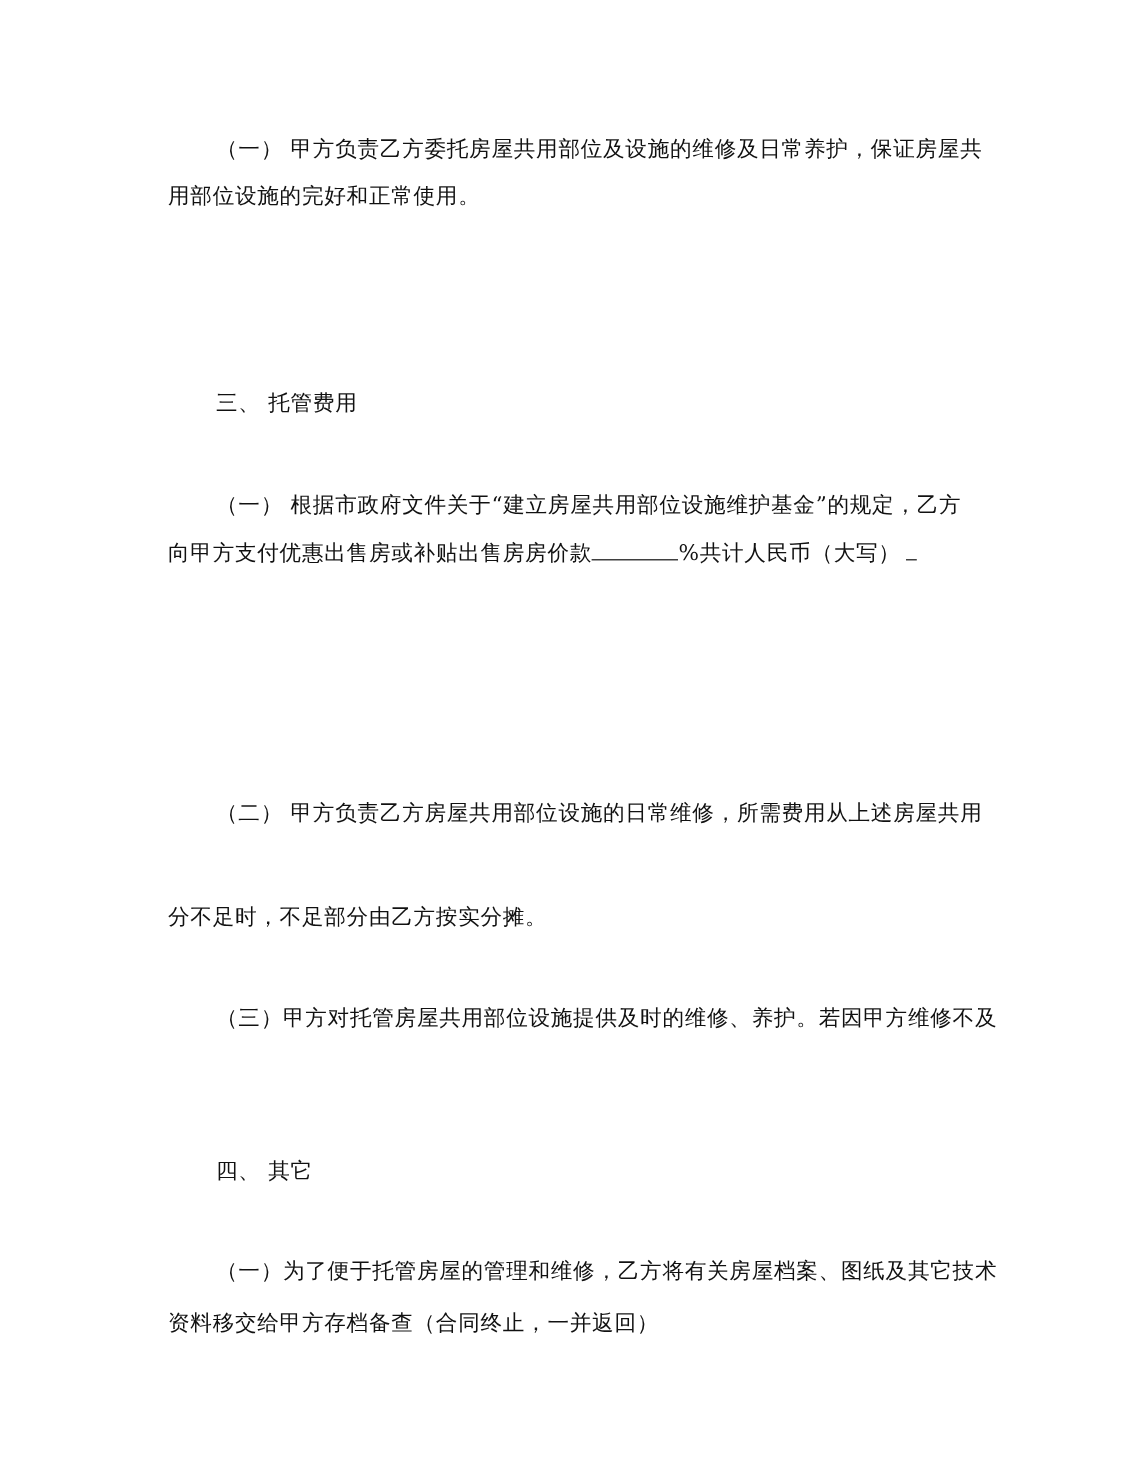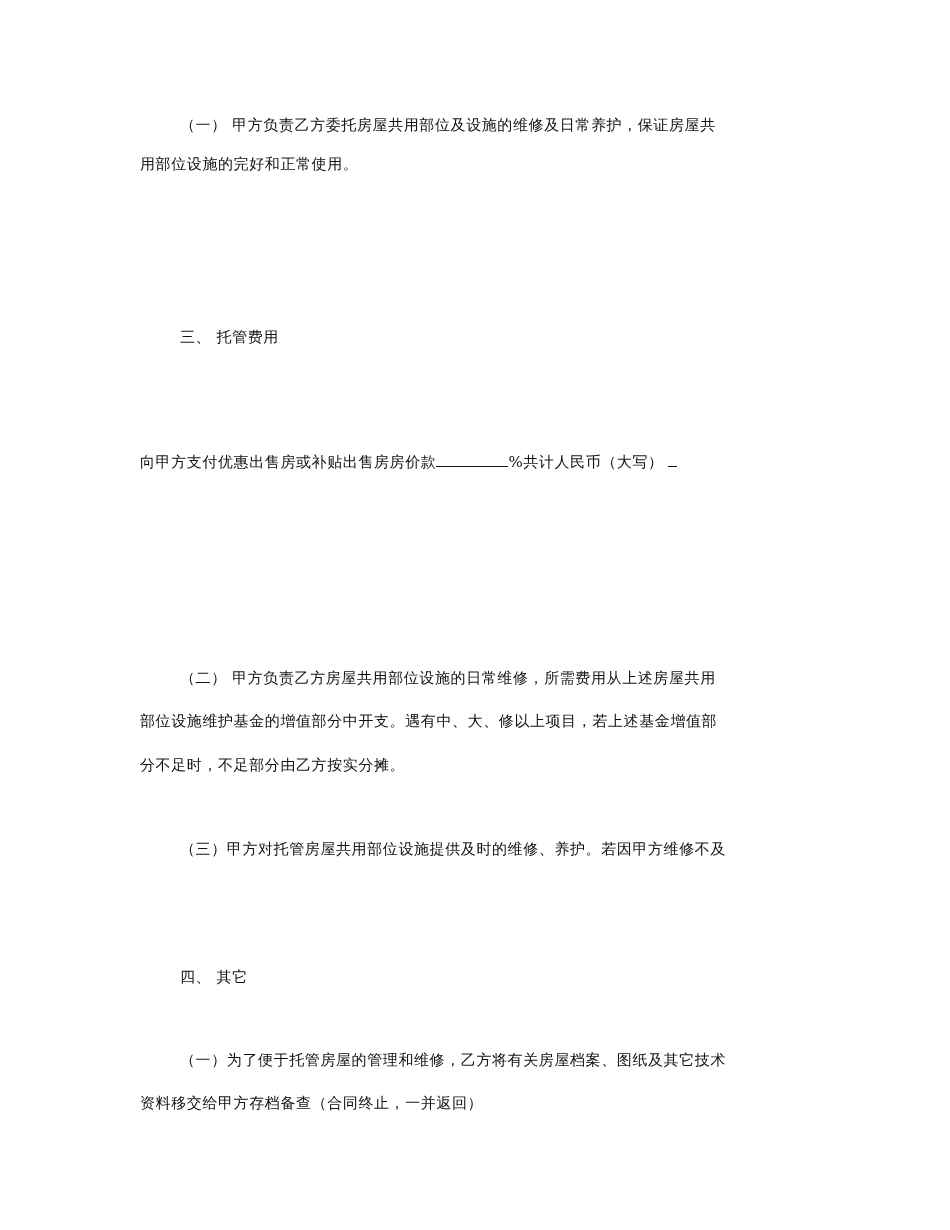--- a/index.html
+++ b/index.html
@@ -5,45 +5,45 @@
     html, body { margin: 0; padding: 0; background: #ffffff; }
     body {
       width: 950px; height: 1230px; position: relative; overflow: hidden;
       font-family: "DejaVu Serif", "Liberation Serif", serif;
       color: #111111;
     }
     .page { position: absolute; left: 0; top: 0; width: 950px; height: 1230px; }
     .line {
       position: absolute;
       left: 140px;
-      font-size: 15px;
+      font-size: 18px;
       line-height: 22px;
       white-space: nowrap;
       letter-spacing: 0.6px;
     }
     .indent { left: 180px; }
     .u { display: inline-block; border-bottom: 1px solid #111; height: 15px; vertical-align: baseline; }
   </style>
 </head>
 <body>
 
 <div class="page">
 
   <div class="line indent" style="top:114px">（一） 甲方负责乙方委托房屋共用部位及设施的维修及日常养护，保证房屋共</div>
   <div class="line" style="top:153px">用部位设施的完好和正常使用。</div>
 
 
   <div class="line indent" style="top:326px">三、  托管费用</div>
 
+  <div class="line indent" style="top:411px">（一） 根据市政府文件关于“建立房屋共用部位设施维护基金”的规定，乙方</div>
   <div class="line" style="top:451px">
     <span>向甲方支付优惠出售房或补贴出售房房价款</span><span class="u" style="width:72px"></span><span>%共计人民币（大写）</span><span class="u" style="width:9px;margin-left:4px"></span>
   </div>
 
   <div class="line indent" style="top:667px">（二） 甲方负责乙方房屋共用部位设施的日常维修，所需费用从上述房屋共用</div>
-  <div class="line" style="top:710px">部位设施维护基金的增值部分中开支。遇有中、大、修以上项目，若上述基金增值部</div>
   <div class="line" style="top:754px">分不足时，不足部分由乙方按实分摊。</div>
 
   <div class="line indent" style="top:838px">（三）甲方对托管房屋共用部位设施提供及时的维修、养护。若因甲方维修不及</div>
 
   <div class="line indent" style="top:966px">四、  其它</div>
 
   <div class="line indent" style="top:1049px">（一）为了便于托管房屋的管理和维修，乙方将有关房屋档案、图纸及其它技术</div>
   <div class="line" style="top:1092px">资料移交给甲方存档备查（合同终止，一并返回）</div>
 
 </div>

